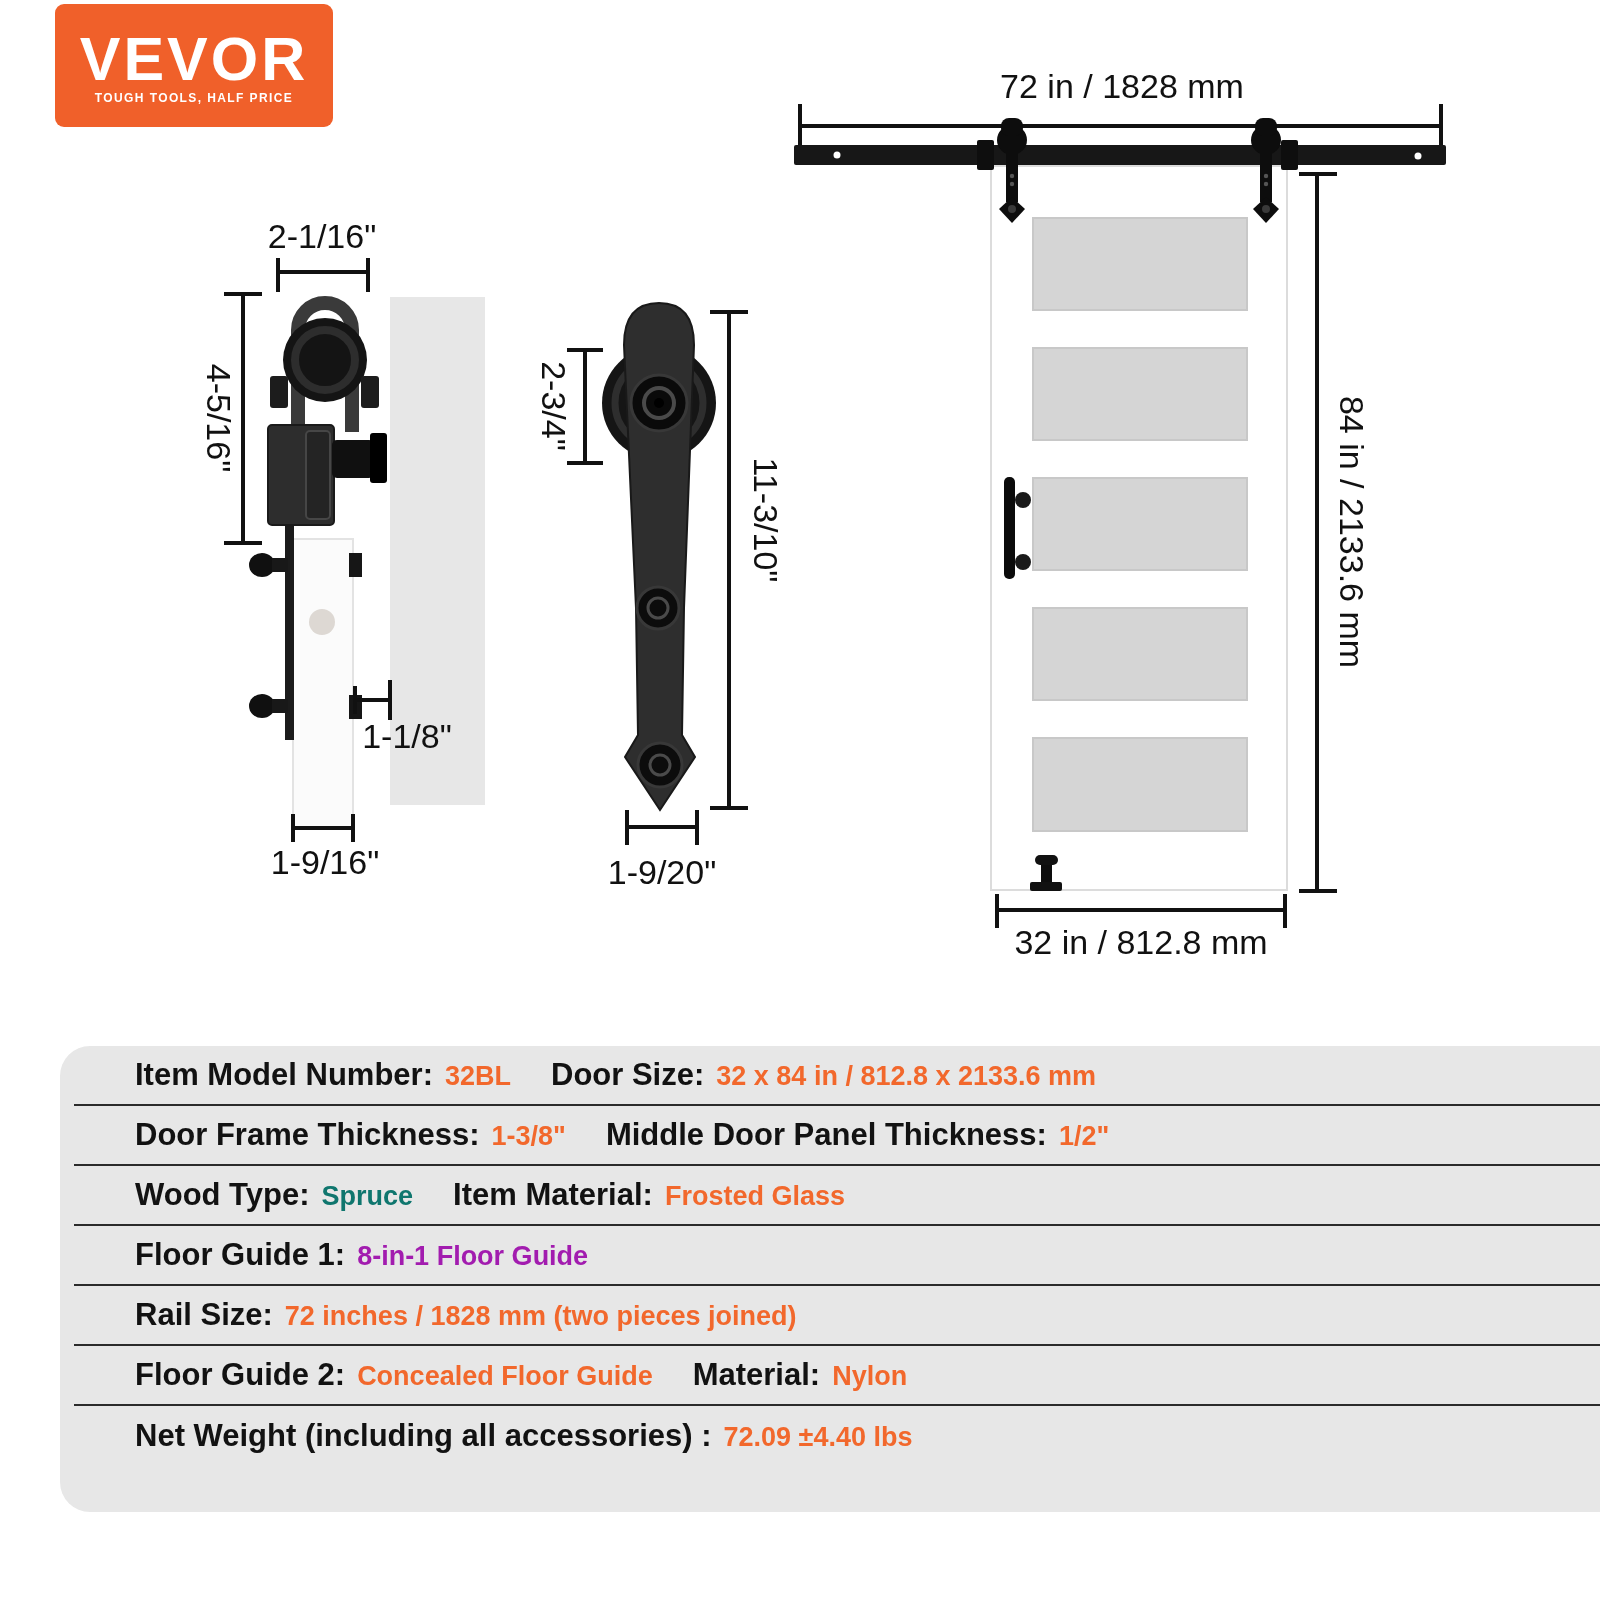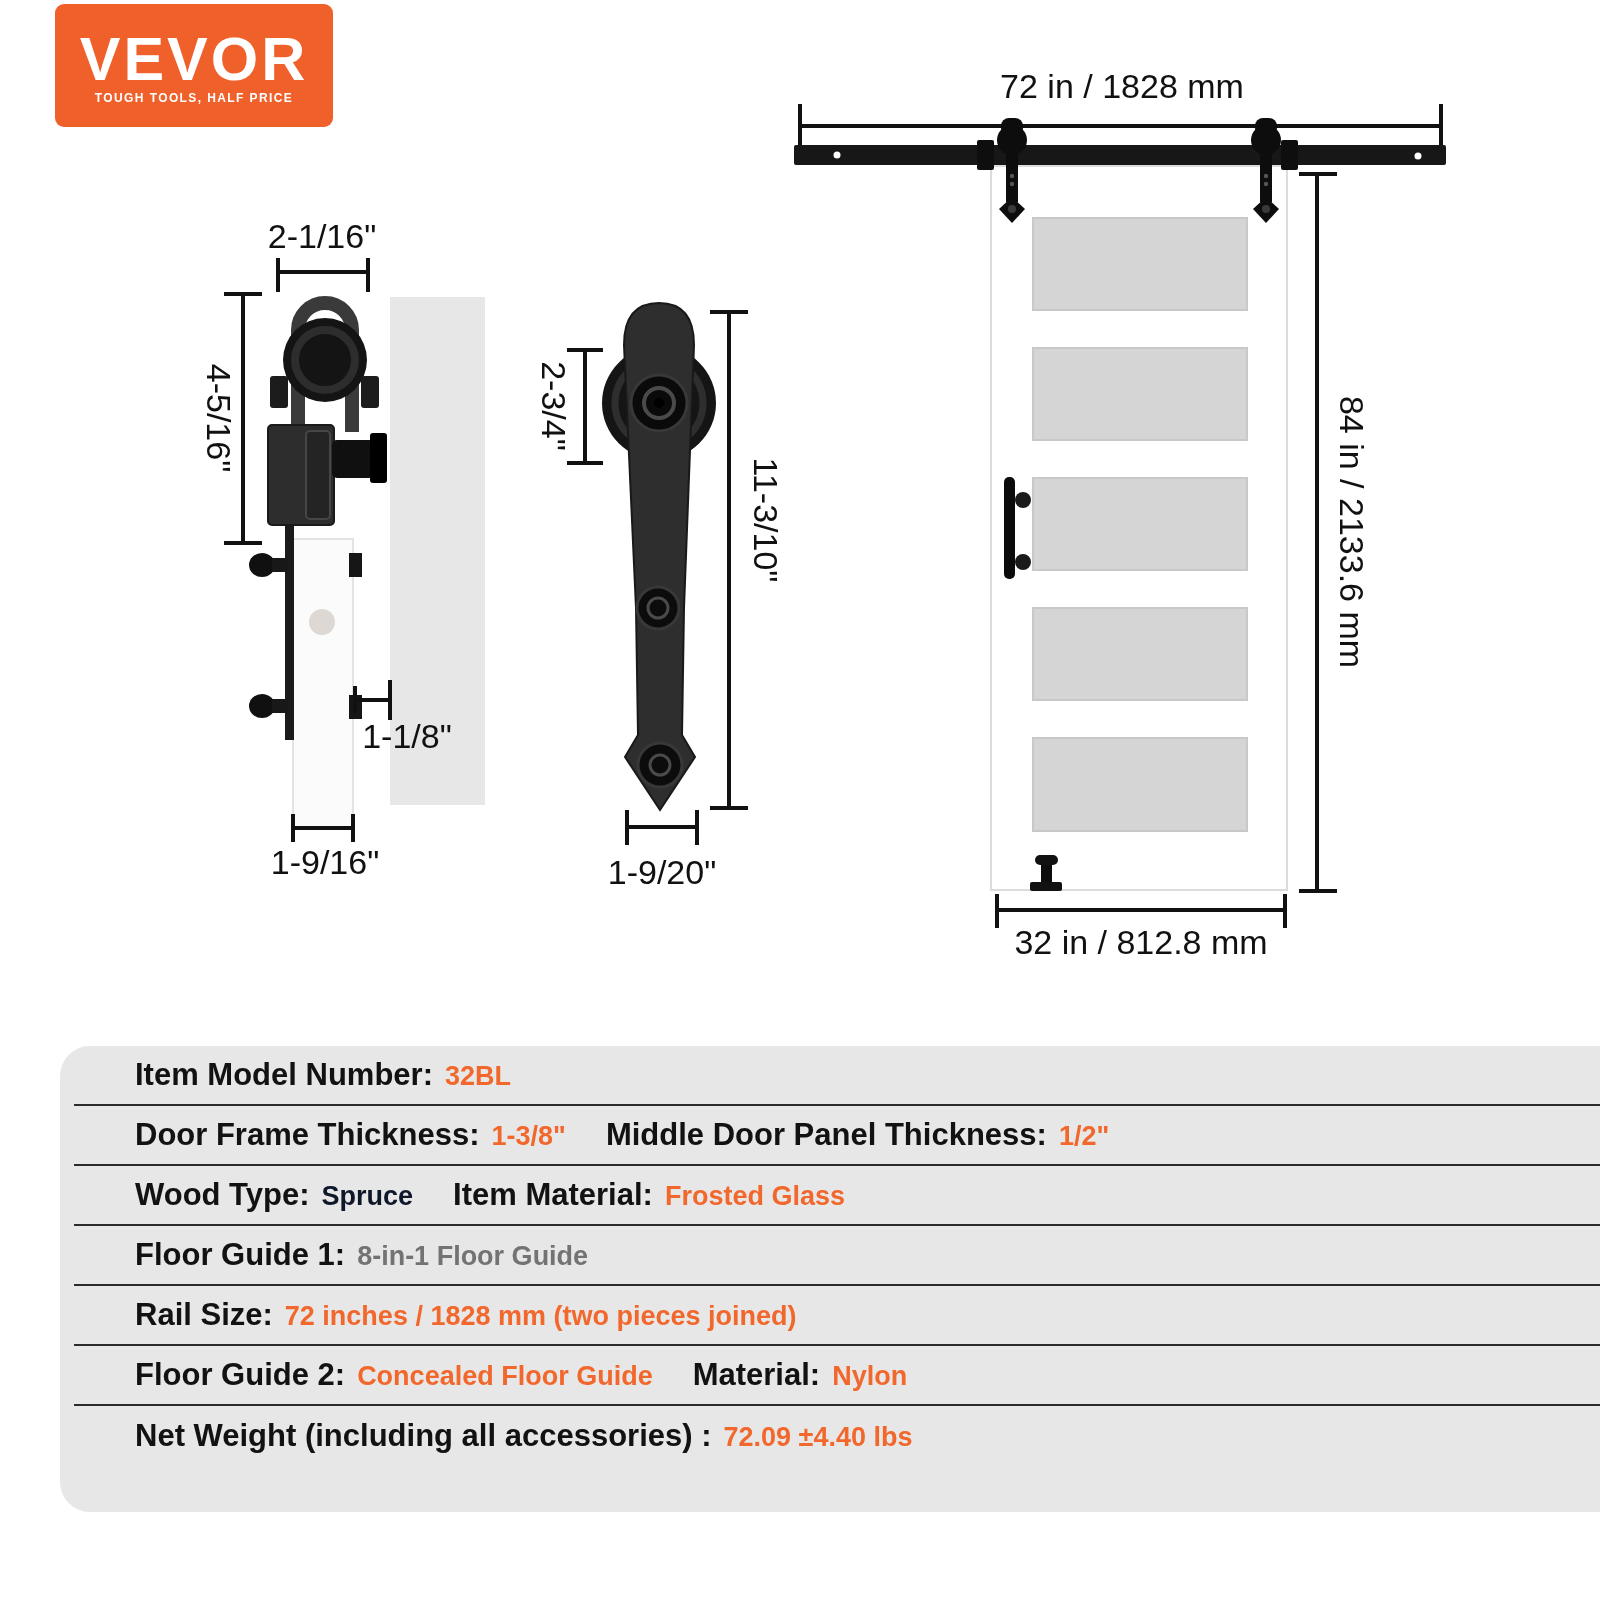--- a/index.html
+++ b/index.html
@@ -170,45 +170,49 @@
       <text class="dim-text" x="1141" y="954" text-anchor="middle">32 in / 812.8 mm</text>
     </g>
   </svg>
 
   <div class="spec-table" id="spec-table">
       <div class="spec-row">
         <span class="spec-pair">
           <span class="spec-label">Item Model Number:</span>
           <span class="spec-value" style="color: rgb(242, 104, 44);">32BL</span>
         </span>
+        <span class="spec-pair">
+          <span class="spec-label">Door Size:</span>
+          <span class="spec-value" style="color: rgb(242, 104, 44);">32 x 84 in / 812.8 x 2133.6 mm</span>
+        </span>
       </div>
       <div class="spec-row">
         <span class="spec-pair">
           <span class="spec-label">Door Frame Thickness:</span>
           <span class="spec-value" style="color: rgb(242, 104, 44);">1-3/8"</span>
         </span>
         <span class="spec-pair">
           <span class="spec-label">Middle Door Panel Thickness:</span>
           <span class="spec-value" style="color: rgb(242, 104, 44);">1/2"</span>
         </span>
       </div>
       <div class="spec-row">
         <span class="spec-pair">
           <span class="spec-label">Wood Type:</span>
-          <span class="spec-value" style="color: #0f172a;">Spruce</span>
+          <span class="spec-value" style="color: #0f766e;">Spruce</span>
         </span>
         <span class="spec-pair">
           <span class="spec-label">Item Material:</span>
           <span class="spec-value" style="color: rgb(242, 104, 44);">Frosted Glass</span>
         </span>
       </div>
       <div class="spec-row">
         <span class="spec-pair">
           <span class="spec-label">Floor Guide 1:</span>
-          <span class="spec-value" style="color: #737373;">8-in-1 Floor Guide</span>
+          <span class="spec-value" style="color: #a21caf;">8-in-1 Floor Guide</span>
         </span>
       </div>
       <div class="spec-row">
         <span class="spec-pair">
           <span class="spec-label">Rail Size:</span>
           <span class="spec-value" style="color: rgb(242, 104, 44);">72 inches / 1828 mm (two pieces joined)</span>
         </span>
       </div>
       <div class="spec-row">
         <span class="spec-pair">

